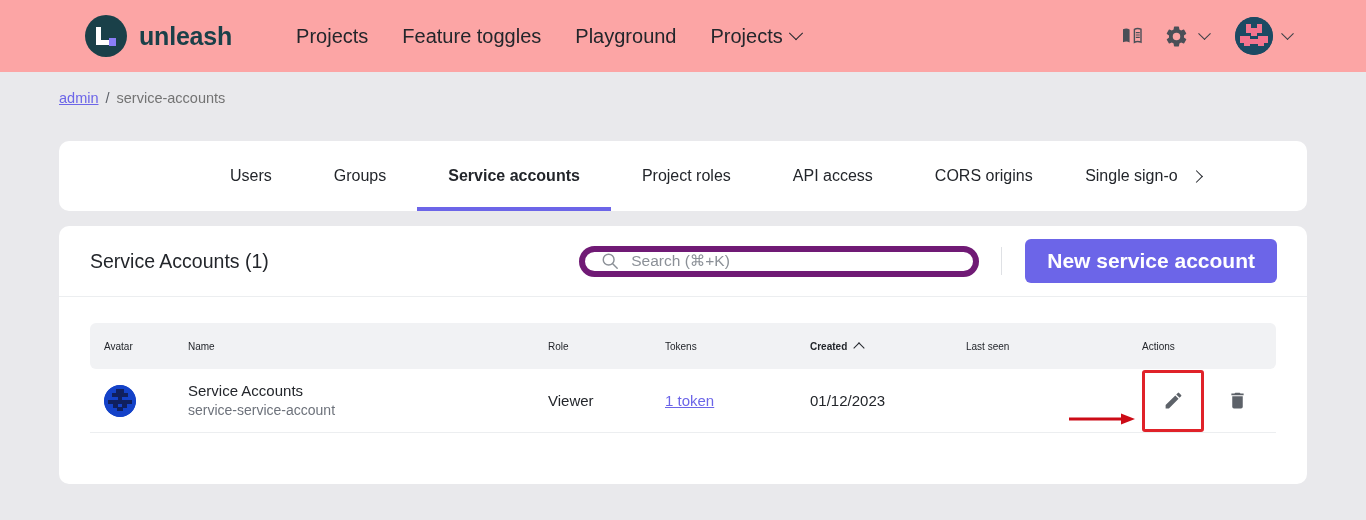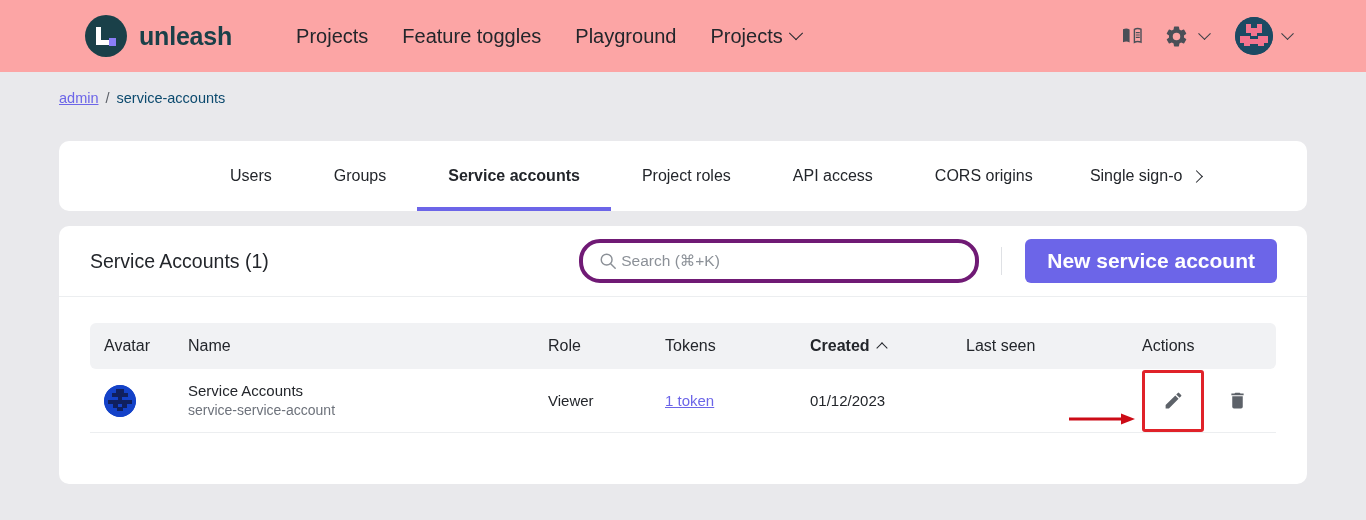--- a/index.html
+++ b/index.html
@@ -94,35 +94,35 @@
   
   .breadcrumb {
     position: absolute; top: 90px; left: 59px;
     font-size: 14.5px; color: #23262b;
     display: flex; align-items: center; gap: 7px;
   }
   .crumb-link {
     color: #6c65e8; text-decoration: underline; cursor: pointer;
   }
   .crumb-sep { color: #5c6068; }
-  .crumb-current { color: #0c4a6e; }
+  .crumb-current { color: #737373; }
 
   
   .tabs-card {
     position: absolute; top: 141px; left: 59px;
     width: 1248px; height: 70px;
     background: #ffffff; border-radius: 10px;
     overflow: hidden;
   }
   .tabs-strip {
     display: flex; align-items: stretch; height: 100%;
     padding-left: 140px; position: relative;
   }
   .tab {
-    display: flex; align-items: center; justify-content: center;
+    display: flex; align-items: center; justify-content: flex-end;
     font-size: 16px; color: #23262b; cursor: pointer;
     padding: 0 31px; white-space: nowrap;
     position: relative;
   }
   .tab.active { font-weight: 700; }
   .tab.active::after {
     content: ""; position: absolute; left: 0; right: 0; bottom: 0;
     height: 4px; background: #6c65e8;
   }
   .tab.truncated {
@@ -152,23 +152,23 @@
     padding: 0 30px 0 31px; position: relative;
   }
   .card-title {
     font-size: 19.5px; color: #23262b; font-weight: 400;
   }
   .header-right {
     position: absolute; right: 30px; display: flex;
     align-items: center; gap: 0;
   }
   .search-box {
-    width: 400px; height: 44px; border: 4px solid #701a75;
+    width: 400px; height: 31px; border: 6px solid #701a75;
     border-radius: 21px; display: flex; align-items: center;
-    padding: 0 16px; gap: 4px; background: #fff; cursor: text;
+    padding: 0 16px; gap: 12px; background: #fff; cursor: text;
     margin-right: 22px;
   }
   .search-input {
     border: none; outline: none; flex: 1;
     font-size: 15.5px; font-family: "Liberation Sans", sans-serif;
     color: #23262b; background: transparent;
   }
   .search-input::placeholder { color: #8b9097; }
   .vdivider {
     width: 1px; height: 28px; background: #dfe1e5; margin-right: 23px;
@@ -192,21 +192,21 @@
     padding: 0 14px; border-bottom: 1px solid #eceef0;
   }
   .c-avatar { width: 84px; }
   .c-name   { flex: 1; min-width: 0; }
   .c-role   { width: 108px; }
   .c-tokens { width: 145px; margin-left: 9px; }
   .c-created{ width: 156px; }
   .c-seen   { width: 176px; }
   .c-actions{ width: 120px; }
   .th {
-    font-size: 16px; color: #23262b;
+    font-size: 10px; color: #23262b;
   }
   .th.sorted { font-weight: 700; display: flex; align-items: center; gap: 8px; }
   .chev-up {
     width: 8px; height: 8px;
     border-left: 1.8px solid #23262b;
     border-top: 1.8px solid #23262b;
     transform: rotate(45deg); margin-top: 3px;
   }
   .name-primary {
     font-size: 15px; color: #23262b; line-height: 20px;

